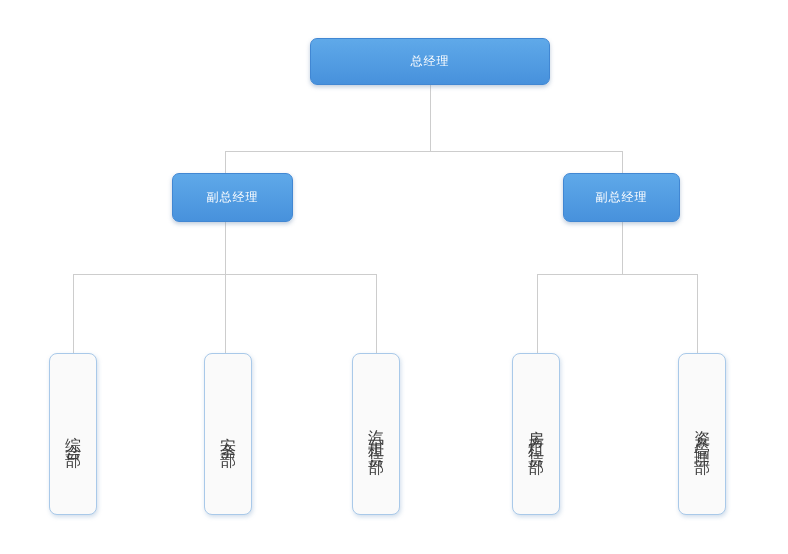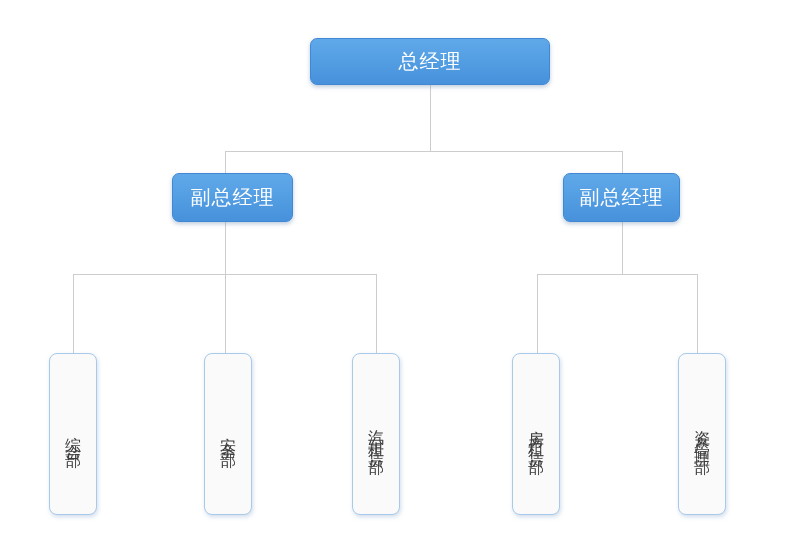--- a/index.html
+++ b/index.html
@@ -19,21 +19,21 @@
   .canvas{position:relative;width:788px;height:554px;overflow:hidden;background:var(--page-bg,#fff);}
   .connectors{position:absolute;left:0;top:0;width:788px;height:554px;pointer-events:none;}
   .connectors path{stroke:var(--connector,#cdcdcd);stroke-width:1;fill:none;shape-rendering:crispEdges;}
   .node{position:absolute;display:flex;align-items:center;justify-content:center;}
   .mgr{
     background:linear-gradient(to bottom,var(--node-blue-top,#5fa9e9),var(--node-blue-bottom,#4791dc));
     border:1px solid var(--node-blue-border,#4187d3);
     border-radius:7px;
     box-shadow:0 2px 4px rgba(110,140,175,0.45);
     color:var(--node-text,#fff);
-    font-size:20px;
+    font-size:12px;
     letter-spacing:1px;
   }
   .dept{
     background:var(--dept-bg,#fafafa);
     border:1px solid var(--dept-border,#a9c9e9);
     border-radius:8px;
     box-shadow:1px 2px 4px rgba(150,180,210,0.45);
     color:var(--dept-text,#3c3c3c);
   }
   .dept .vlabel{

